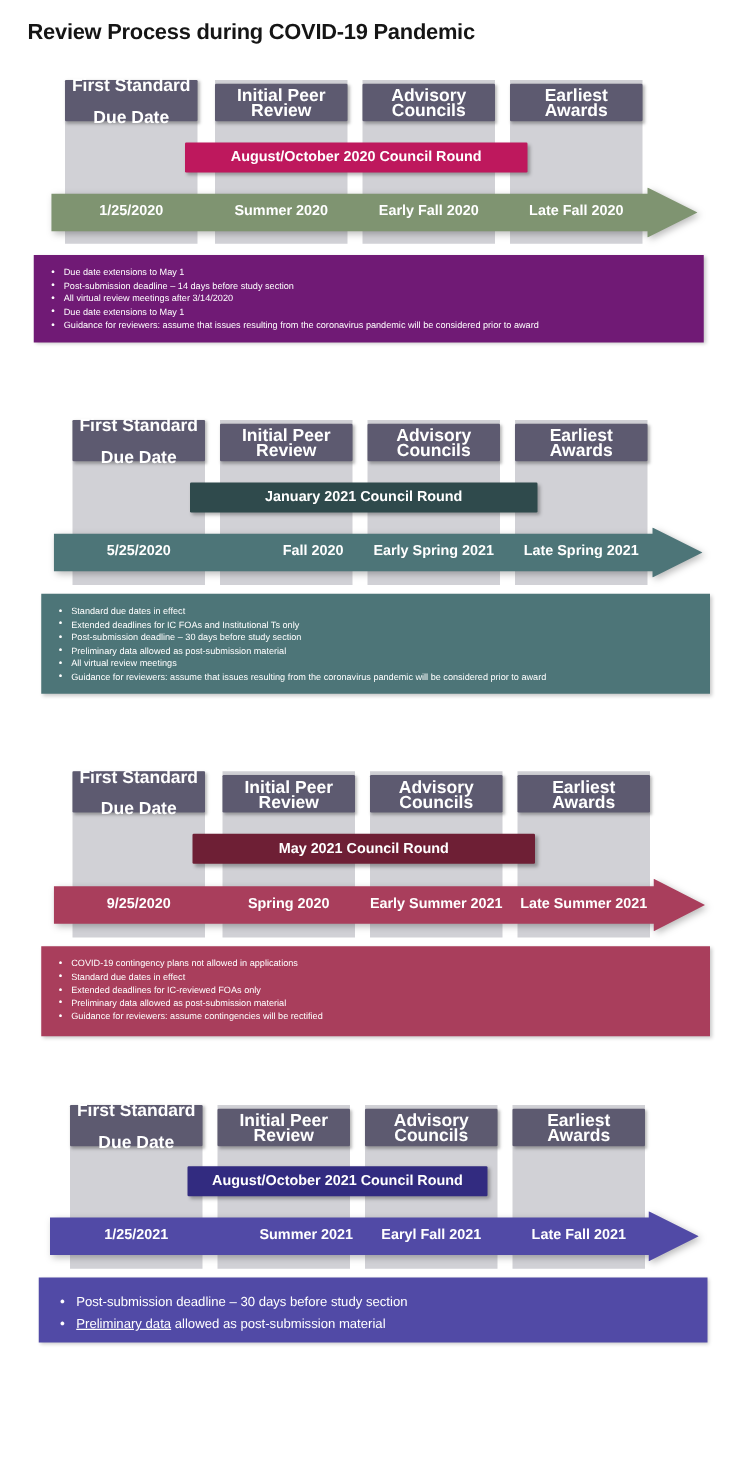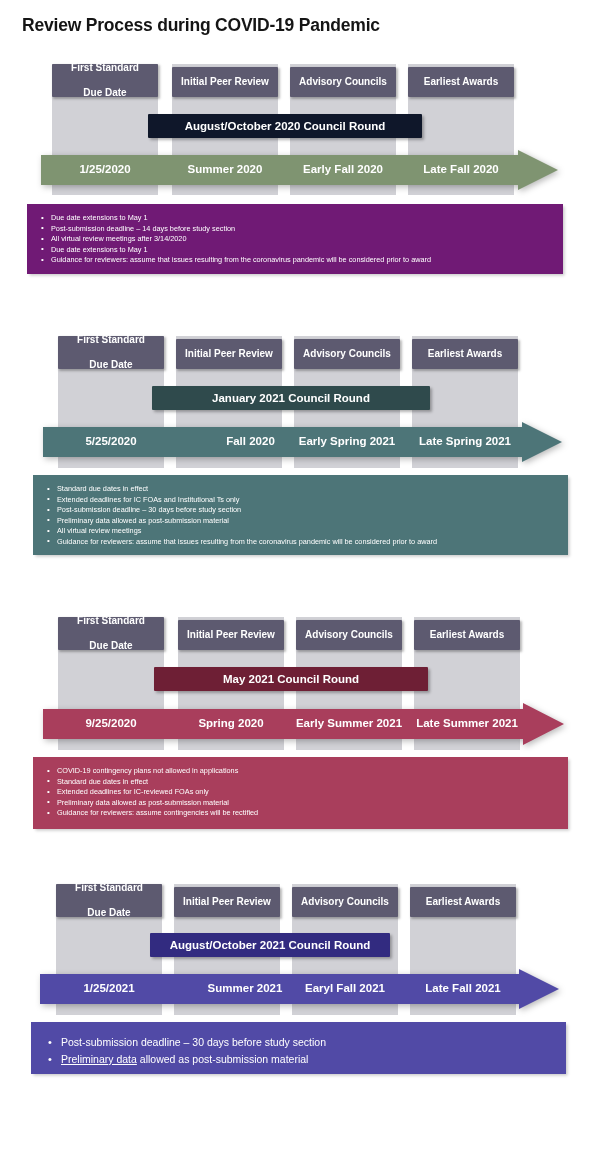--- a/index.html
+++ b/index.html
@@ -33,21 +33,21 @@
   .col {
     position: absolute;
     background: #d1d1d6;
     top: 0;
   }
   
   .col-head {
     position: absolute;
     background: #5d5a70;
     color: #ffffff;
-    font-size: 10px;
+    font-size: 14px;
     font-weight: bold;
     line-height: 12.5px;
     text-align: center;
     display: flex;
     align-items: center;
     justify-content: flex-start;
     border-radius: 1px;
     box-shadow: 1.5px 1.5px 2.5px rgba(0,0,0,0.28);
     padding: 0 3px;
   }
@@ -139,21 +139,21 @@
     <div class="col-head" style="left:172px; top:3px; width:106px; height:30px;">
       <span>Initial Peer Review</span>
     </div>
     <div class="col-head" style="left:290px; top:3px; width:106px; height:30px;">
       <span>Advisory Councils</span>
     </div>
     <div class="col-head" style="left:408px; top:3px; width:106px; height:30px;">
       <span>Earliest Awards</span>
     </div>
 
-    <div class="council-bar" style="left:148px; top:50px; width:274px; background:#0f172a;">August/October 2020 Council Round</div>
+    <div class="council-bar" style="left:148px; top:50px; width:274px; background:#be185d;">August/October 2020 Council Round</div>
 
     <div class="arrow-wrap" style="left:41px; top:86px; width:517px; height:40px;">
       <svg width="517" height="40" viewBox="0 0 517 40">
         <path d="M0,5 L477,5 L477,0 L517,20 L477,40 L477,35 L0,35 Z" fill="#7f9471"></path>
       </svg>
       <div class="arrow-labels">
         <div class="arrow-label" style="left:64px; top:13px;">1/25/2020</div>
         <div class="arrow-label" style="left:184px; top:13px;">Summer 2020</div>
         <div class="arrow-label" style="left:302px; top:13px;">Early Fall 2020</div>
         <div class="arrow-label" style="left:420px; top:13px;">Late Fall 2020</div>

